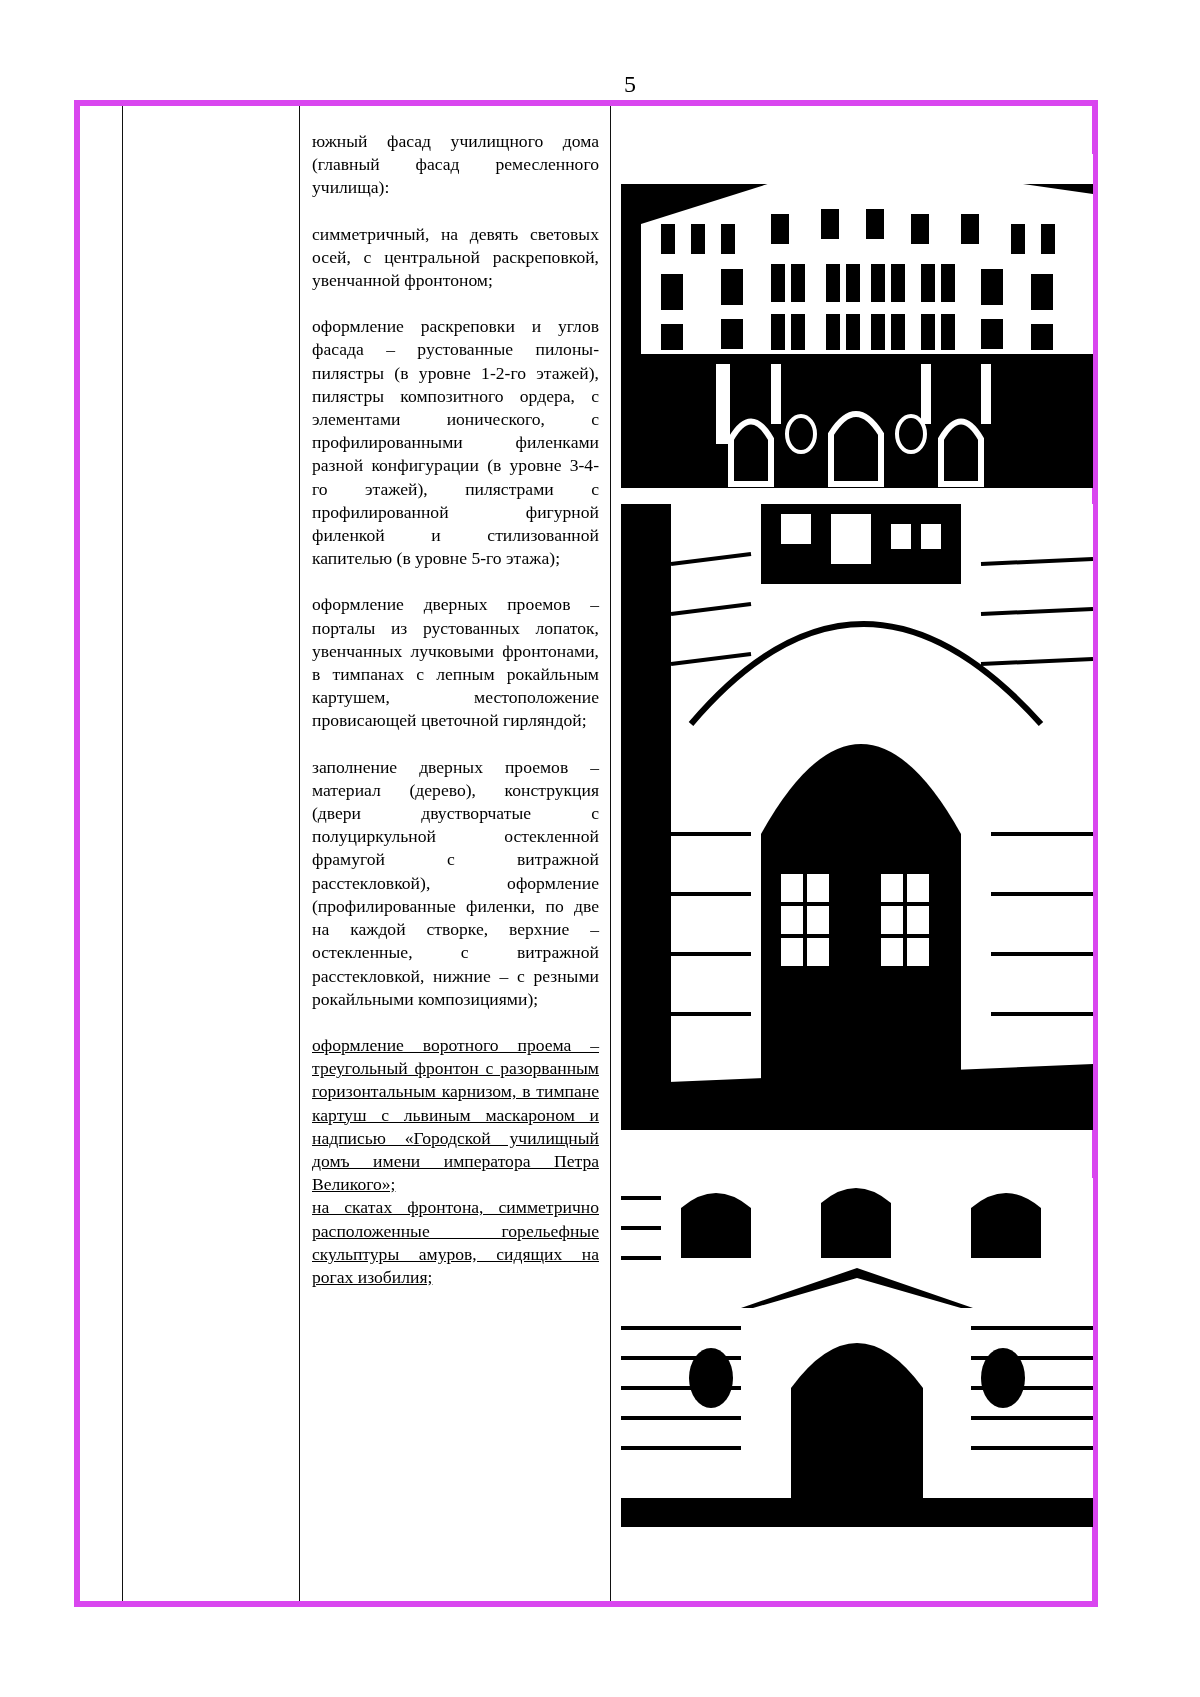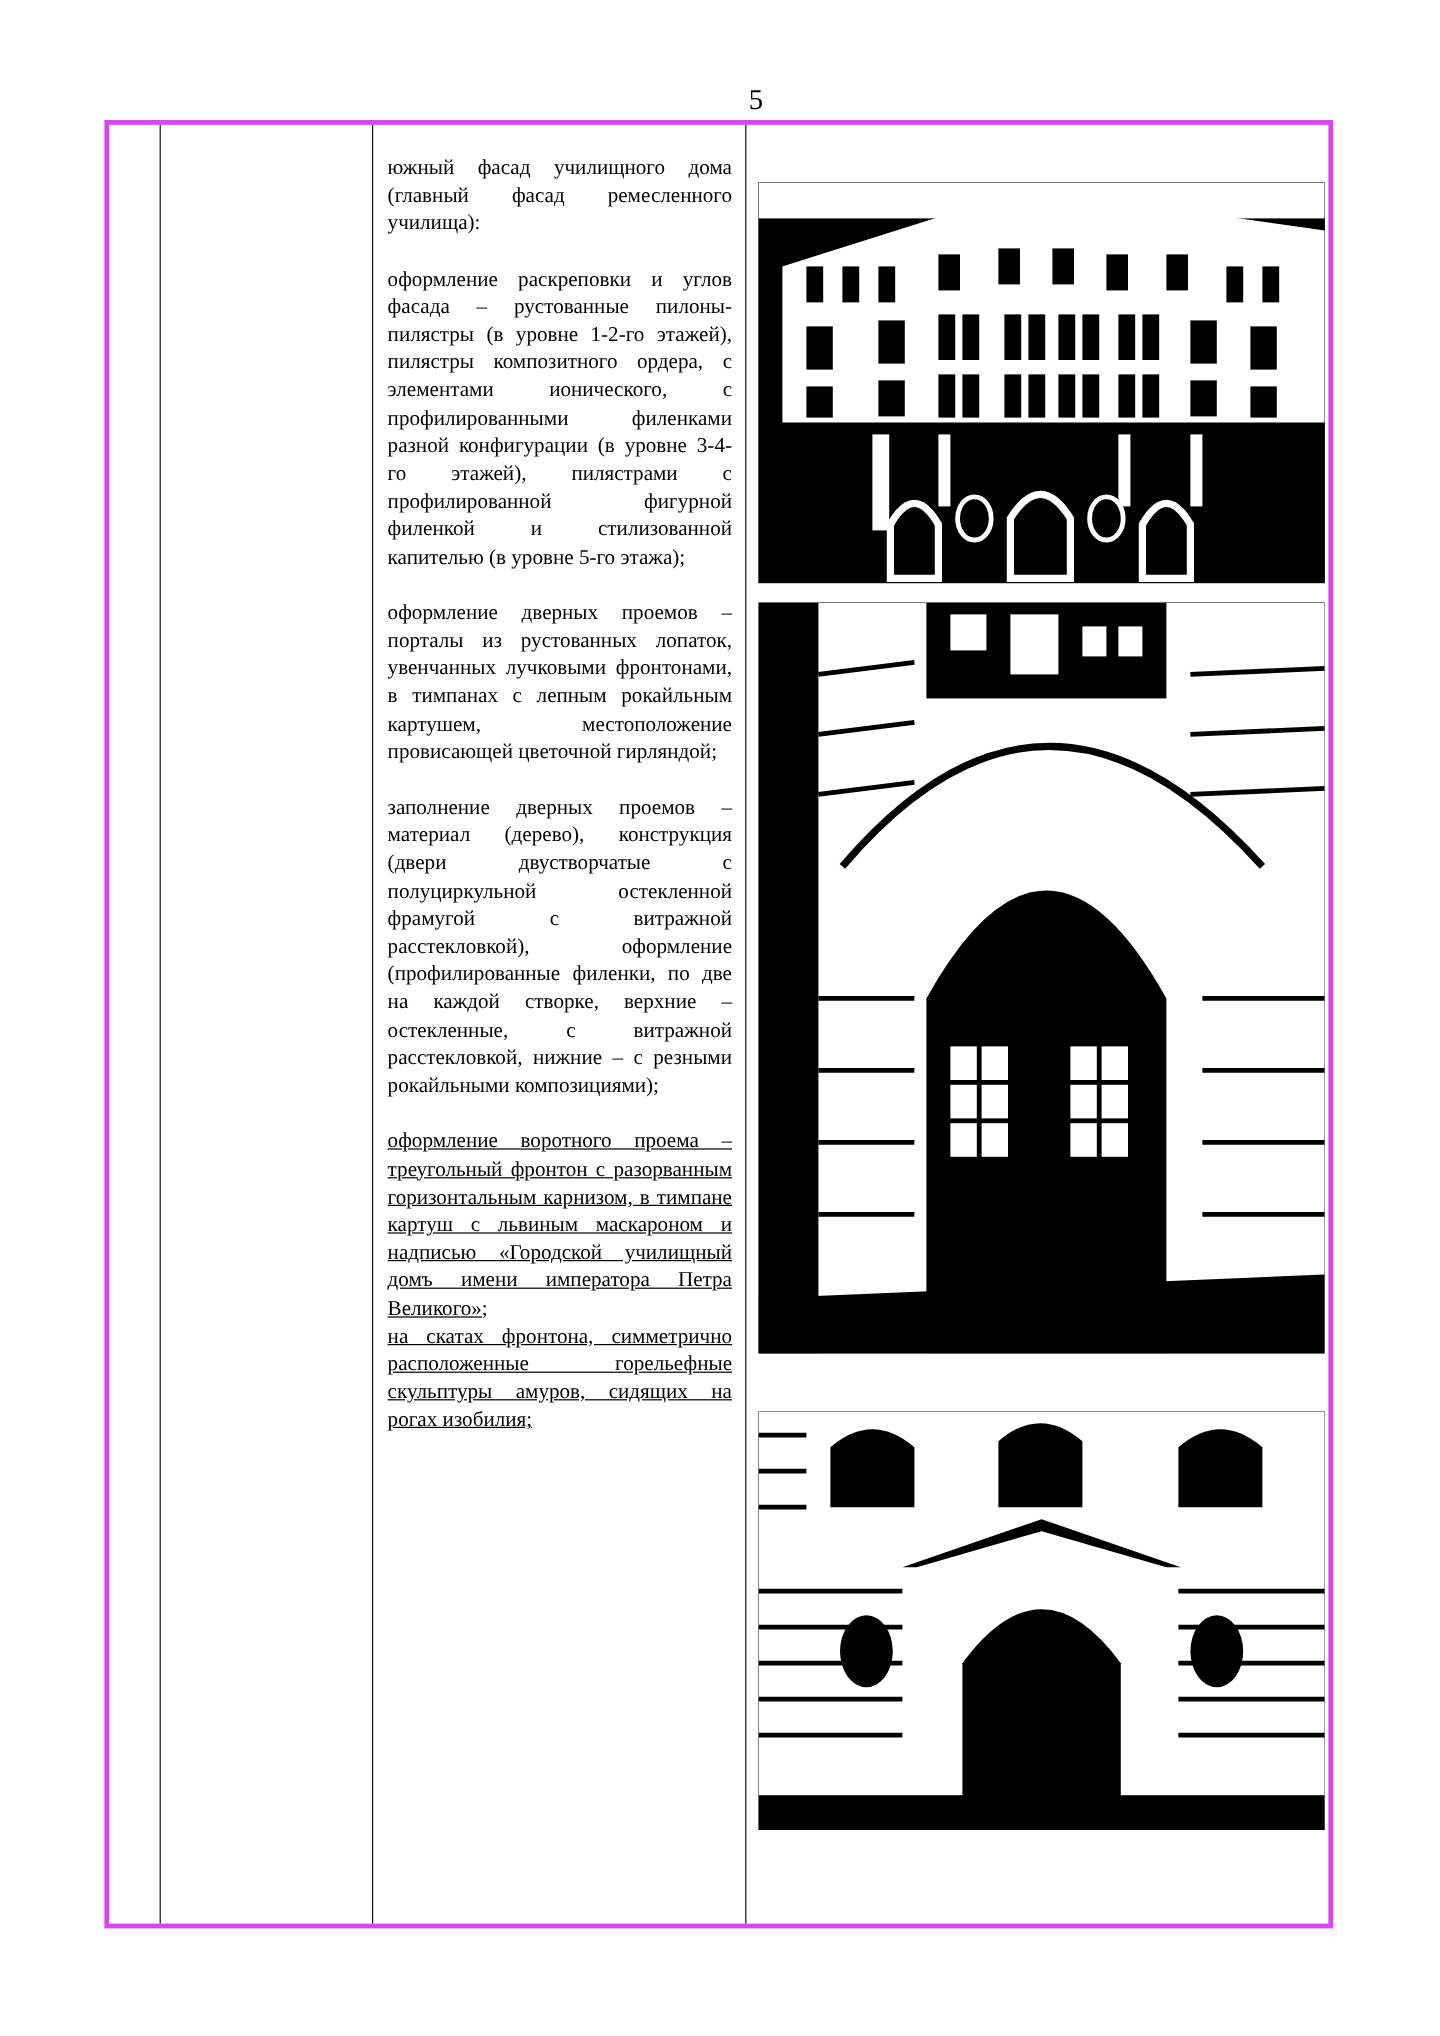--- a/index.html
+++ b/index.html
@@ -1,41 +1,42 @@
 <!DOCTYPE html>
 <html><head>
 <meta charset="utf-8">
 <style>
   html, body { margin: 0; padding: 0; background: #ffffff; }
   body { width: 1200px; height: 1697px; position: relative; overflow: hidden;
          font-family: "Liberation Serif", "DejaVu Serif", serif; color: #000; }
   .page-number { position: absolute; left: 610px; top: 70px; width: 40px; text-align: center;
                  font-size: 24px; line-height: 28px; }
-  .table { position: absolute; left: 87px; top: 100px; width: 1024px; height: 1507px;
-           border: 4px solid #d946ef; box-sizing: border-box; }
+  .table { position: absolute; left: 74px; top: 100px; width: 1024px; height: 1507px;
+           border: 6px solid #d946ef; box-sizing: border-box; }
   .col-line { position: absolute; top: 0; bottom: 0; width: 0; border-left: 1.5px solid #111; }
   .text-cell { position: absolute; left: 232px; top: 24px; width: 287px;
                font-size: 17.6px; line-height: 23.2px; text-align: justify; }
   .para { margin: 0 0 23px 0; }
   .para.tight { margin-bottom: 0; text-decoration: underline; }
   .photo { position: absolute; background: #000; overflow: hidden; }
   .photo svg { width: 100%; height: 100%; display: block; }
 </style>
 </head>
 <body>
 
 <div class="page-number">5</div>
 
 <div class="table">
   <div class="col-line" style="left:42px"></div>
   <div class="col-line" style="left:219px"></div>
   <div class="col-line" style="left:530px"></div>
 
   <div class="text-cell">
     <p class="para">южный фасад училищного дома (главный фасад ремесленного училища):</p>
+    <p class="para">симметричный, на девять световых осей, с центральной раскреповкой, увенчанной фронтоном;</p>
     <p class="para">оформление раскреповки и углов фасада – рустованные пилоны-пилястры (в уровне 1-2-го этажей), пилястры композитного ордера, с элементами ионического, с профилированными филенками разной конфигурации (в уровне 3-4-го этажей), пилястрами с профилированной фигурной филенкой и стилизованной капителью (в уровне 5-го этажа);</p>
     <p class="para">оформление дверных проемов – порталы из рустованных лопаток, увенчанных лучковыми фронтонами, в тимпанах с лепным рокайльным картушем, местоположение провисающей цветочной гирляндой;</p>
     <p class="para">заполнение дверных проемов – материал (дерево), конструкция (двери двустворчатые с полуциркульной остекленной фрамугой с витражной расстекловкой), оформление (профилированные филенки, по две на каждой створке, верхние – остекленные, с витражной расстекловкой, нижние – с резными рокайльными композициями);</p>
     <p class="para tight">оформление воротного проема – треугольный фронтон с разорванным горизонтальным карнизом, в тимпане картуш с львиным маскароном и надписью «Городской училищный домъ имени императора Петра Великого»;</p>
     <p class="para tight">на скатах фронтона, симметрично расположенные горельефные скульптуры амуров, сидящих на рогах изобилия;</p>
   </div>
 
   <div class="photo" style="left:541px; top:48px; width:472px; height:334px;">
     <svg viewBox="0 0 472 334" preserveAspectRatio="none">
       <rect width="472" height="334" fill="#000"></rect>

